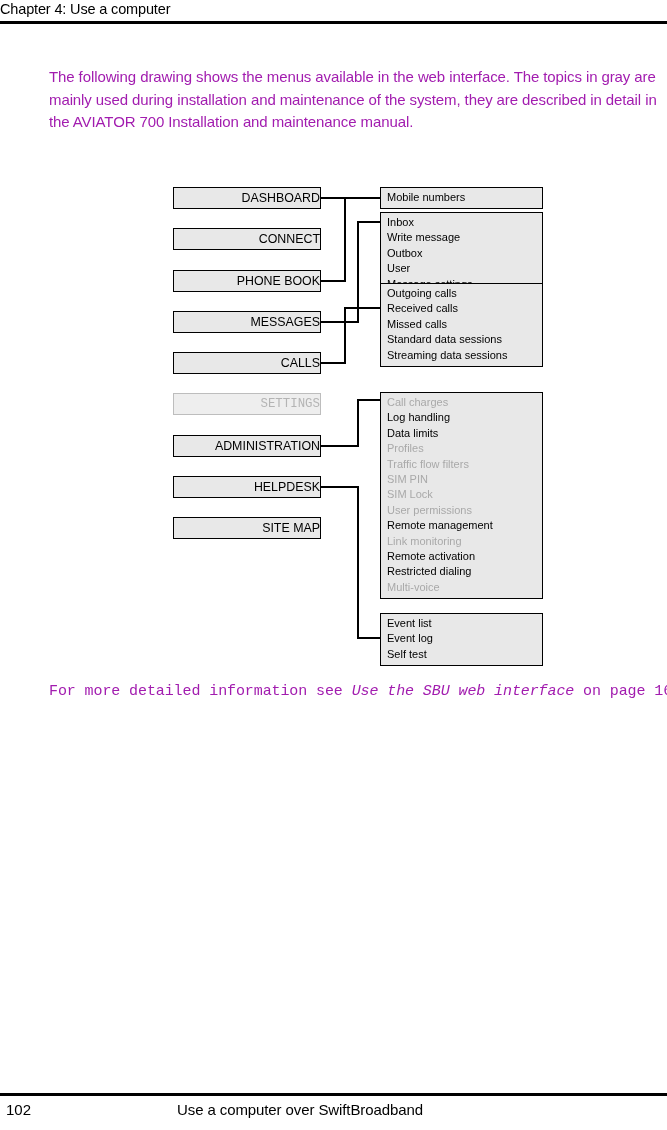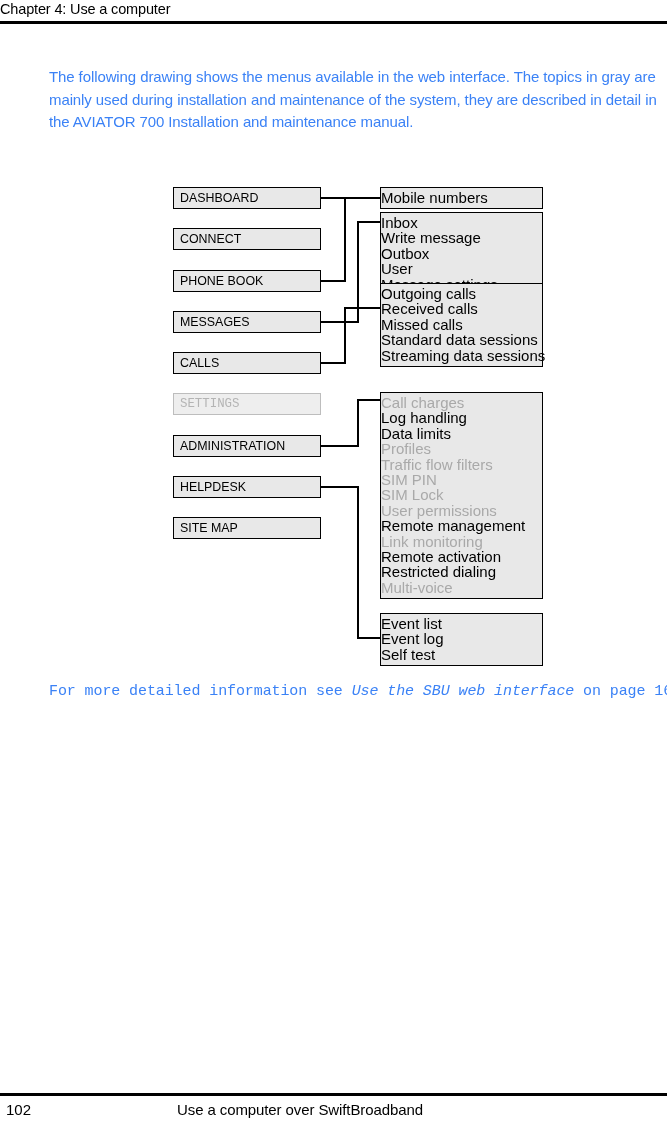--- a/index.html
+++ b/index.html
@@ -41,21 +41,21 @@
     height: 2.5px;
     background: #000000;
   }
 
   
   .body-text {
     position: absolute;
     font-size: 15px;
     line-height: 22.5px;
     letter-spacing: -0.1px;
-    color: #3b82f6;
+    color: #a21caf;
   }
   #intro-paragraph {
     left: 49px;
     top: 66px;
     width: 608px;
   }
   #closing-paragraph {
     left: 49px;
     top: 681px;
     width: 615px;
@@ -89,38 +89,39 @@
     font-size: 12.4px;
     color: #000000;
   }
   .menu-box.primary {
     left: 173px;
     width: 148px;
     height: 22px;
     line-height: 20px;
     padding-left: 6px;
     white-space: nowrap;
+    text-align: right;
   }
   .menu-box.primary.disabled {
     border-color: #bdbdbd;
     color: #b4b4b4;
     background: #eeeeee;
     font-family: Liberation Mono, monospace;
   }
 
   .menu-box.submenu {
     left: 380px;
     width: 163px;
     padding: 2px 0 3px 0;
   }
   .submenu-item {
     display: block;
-    padding-left: 0;
+    padding-left: 6px;
     line-height: 15.4px;
-    font-size: 15px;
+    font-size: 11px;
     white-space: nowrap;
   }
   .submenu-item.dim { color: #a9a9a9; }
 
   
   #footer-rule {
     position: absolute;
     left: 0px;
     top: 1093px;
     width: 667px;

